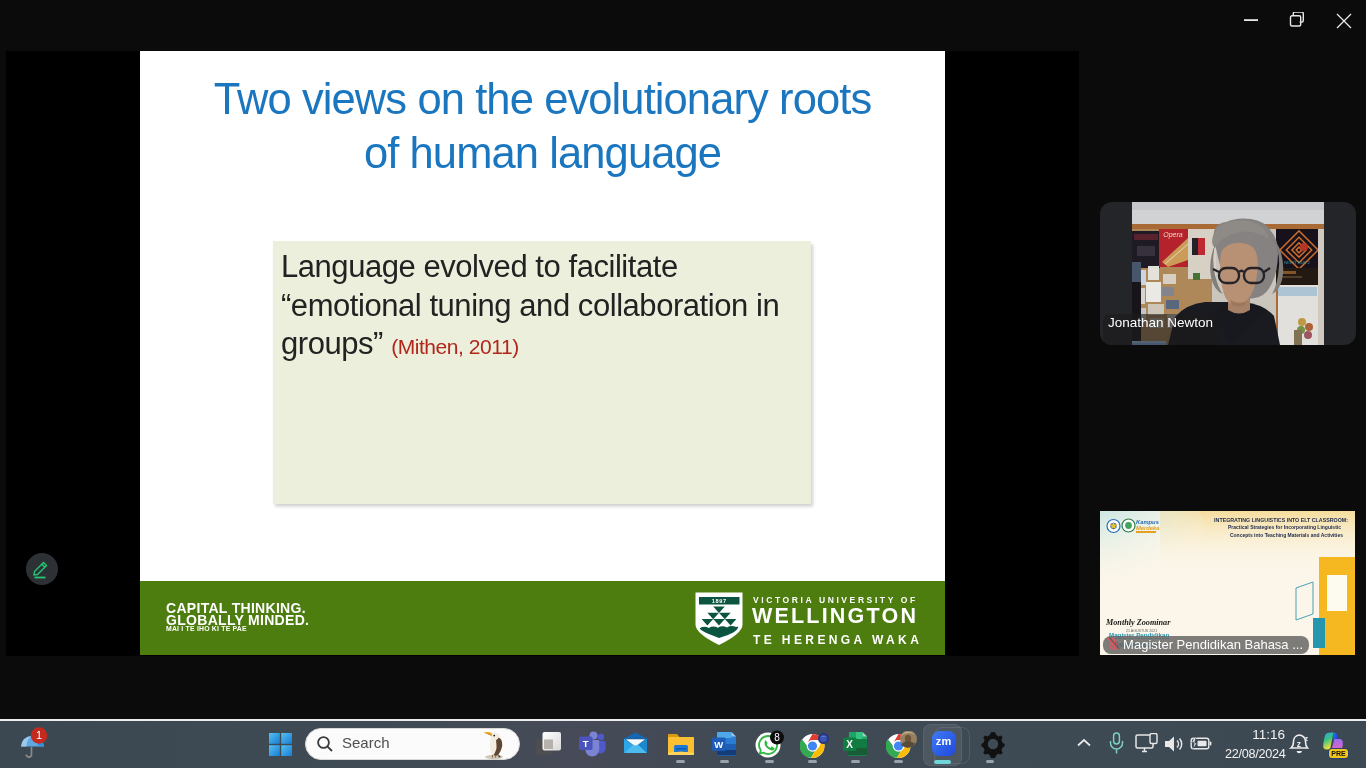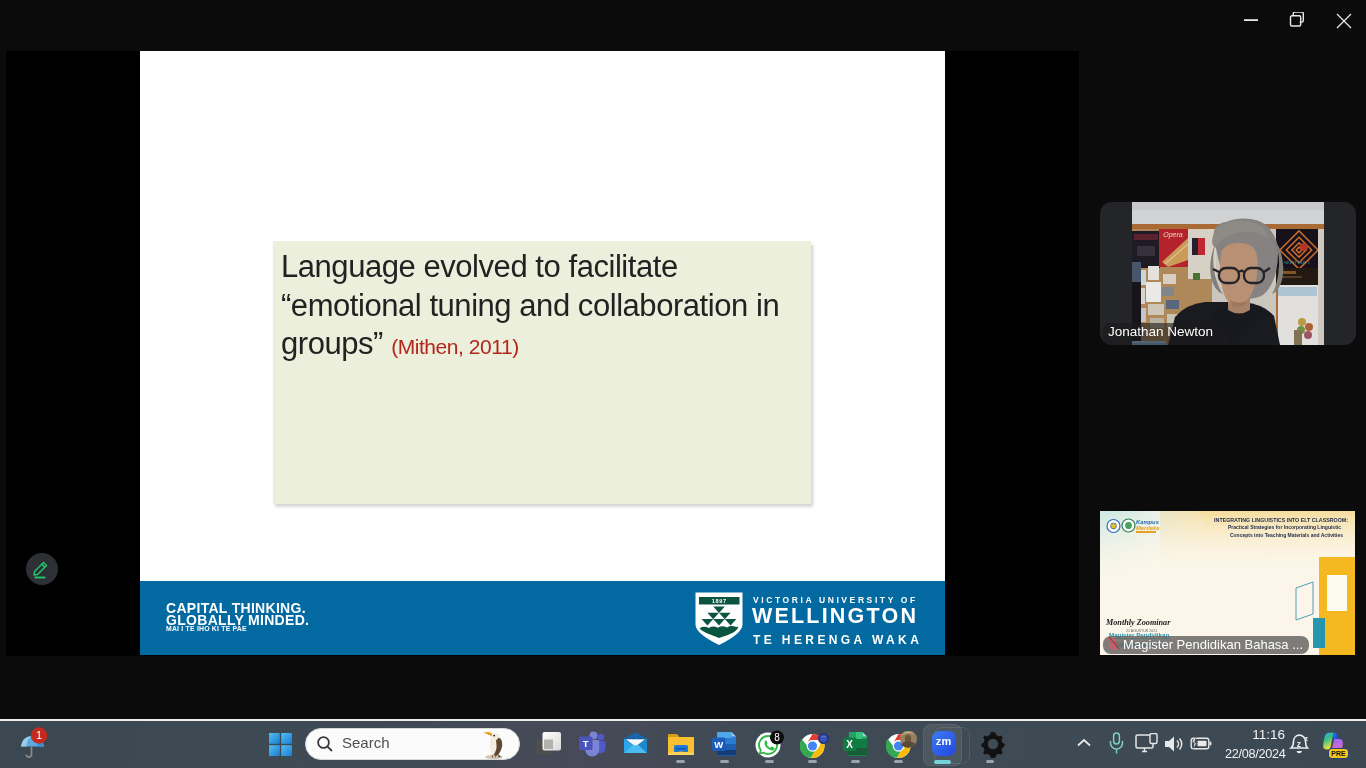--- a/index.html
+++ b/index.html
@@ -17,24 +17,26 @@
     <path d="M55.3 3.8 v-2.2 a1.5 1.5 0 0 1 1.5 -1.5 h7 a1.5 1.5 0 0 1 1.5 1.5 v7 a1.5 1.5 0 0 1 -1.5 1.5 h-2.2" stroke-width="1.4"></path>
   </g>
   <g stroke="#e8e8e8" stroke-width="1.3">
     <path d="M99 2 L113 16 M113 2 L99 16"></path>
   </g>
 </svg>
 
 <div class="abs" style="left:6px;top:51px;width:1073px;height:605px;background:#000"></div>
 
 <div class="abs" style="left:140px;top:51px;width:805px;height:604px;background:#ffffff">
+  <div class="abs" style="left:0;top:21px;width:805px;text-align:center;color:#1b76c0;
+       font-size:43.5px;line-height:54px;letter-spacing:-0.9px;">Two views on the evolutionary roots<br>of human language</div>
   <div class="abs" style="left:133px;top:190px;width:538px;height:263px;background:#ecefdb;box-shadow:2px 2.5px 3px rgba(150,150,150,0.45);
        padding:7px 0 0 8px;font-size:31px;line-height:38.5px;color:#222222;letter-spacing:-0.45px;">Language evolved to facilitate “emotional tuning and collaboration in groups” <span style="font-size:21px;color:#b3261c;">(Mithen, 2011)</span></div>
 
-  <div class="abs" style="left:0;top:530px;width:805px;height:74px;background:#0369a1;color:#fff">
+  <div class="abs" style="left:0;top:530px;width:805px;height:74px;background:#4d7c0f;color:#fff">
     <div class="abs" style="left:26px;top:18.5px;font-weight:bold;font-size:14px;letter-spacing:0.3px;">CAPITAL THINKING.</div>
     <div class="abs" style="left:26px;top:30.5px;font-weight:bold;font-size:14px;letter-spacing:0.3px;">GLOBALLY MINDED.</div>
     <div class="abs" style="left:26px;top:43.8px;font-weight:bold;font-size:6.9px;letter-spacing:0.2px;">MAI I TE IHO KI TE PAE</div>
 
     <svg class="abs" style="left:555px;top:11px" width="48" height="54" viewBox="0 0 48 54">
       <path d="M0.5 0.5 h47 v32 q0 9 -23.5 20.5 q-23.5 -11.5 -23.5 -20.5 z" fill="#fff"></path>
       <g fill="#0a5440">
         <rect x="4" y="5" width="40.5" height="7.5"></rect>
         <path d="M18.2 14.6 h11.6 l-5.8 6.4z"></path>
         <path d="M12.4 20.8 h11.6 l-5.8 6.4z"></path>
@@ -141,21 +143,21 @@
       <path d="M87 70 l-6 -3 M132 70 l6 -4"></path>
     </g>
 
     <path d="M98 98 q8 5 17 1 l-2 4 q-7 3 -13 0 z" fill="#a87e62"></path>
     <rect width="192" height="143" fill="#1a140e" opacity="0.07"></rect>
 
     <rect x="0" y="139" width="34" height="4" fill="#85b5e8"></rect>
     <path d="M0 139 h34 v2 h-34 z" fill="#abcdf2"></path>
   </svg>
   <div class="abs" style="left:3px;bottom:0px;background:rgba(26,26,26,0.60);border-radius:7px;
-       padding:1px 7px 6px 5px;color:#fff;font-size:13.5px;">Jonathan Newton</div>
+       padding:1px 7px 15px 5px;color:#fff;font-size:13.5px;">Jonathan Newton</div>
 </div>
 
 <div class="abs" style="left:1100px;top:511px;width:255px;height:144px;border-radius:0;background:#faf4e4;overflow:hidden">
   <svg class="abs" style="left:0;top:0" width="255" height="144" viewBox="0 0 255 144">
     <rect width="255" height="144" fill="#fbf6e9"></rect>
     <defs>
       <radialGradient id="g1" cx="0.2" cy="0" r="1">
         <stop offset="0" stop-color="#a8d8de"></stop>
         <stop offset="0.45" stop-color="#cfe8e4" stop-opacity="0.7"></stop>
         <stop offset="1" stop-color="#fbf6e9" stop-opacity="0"></stop>

